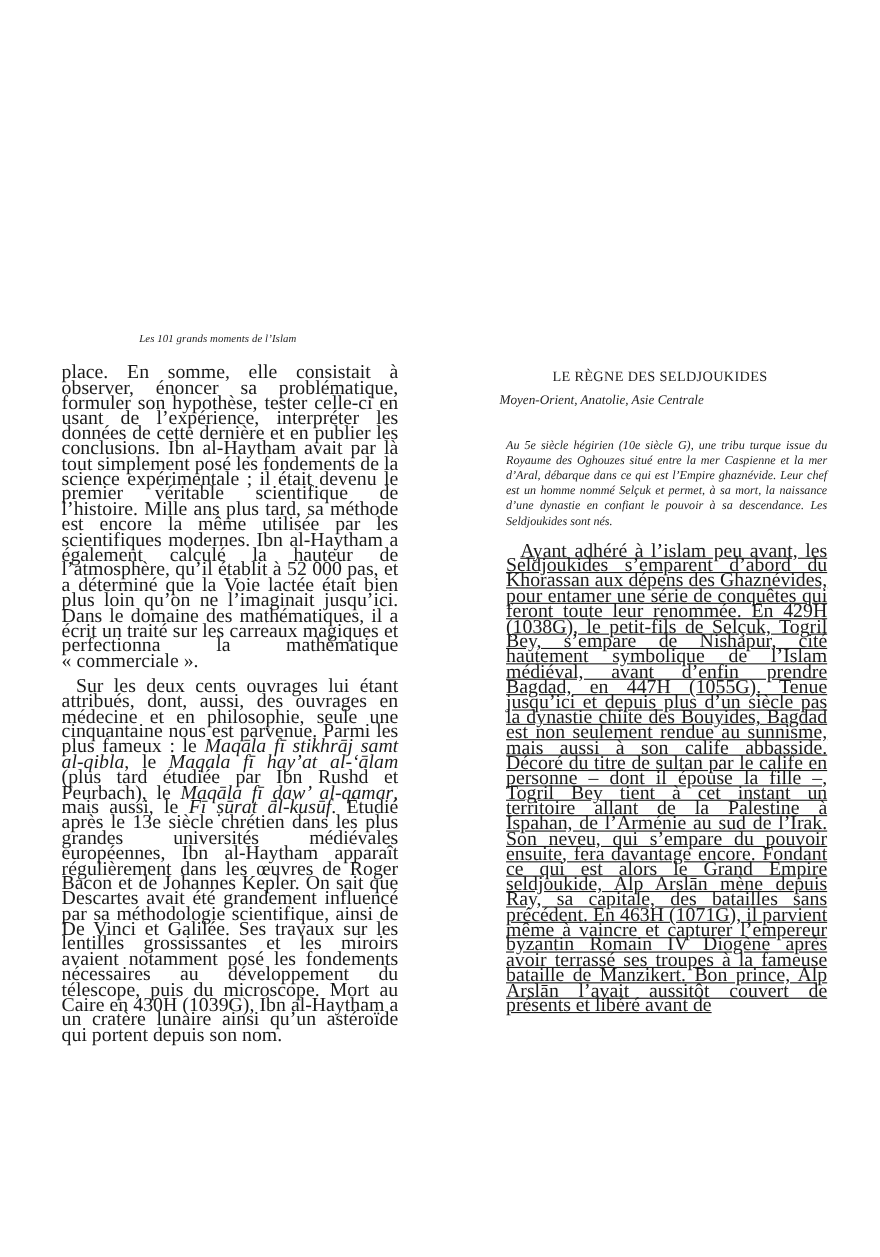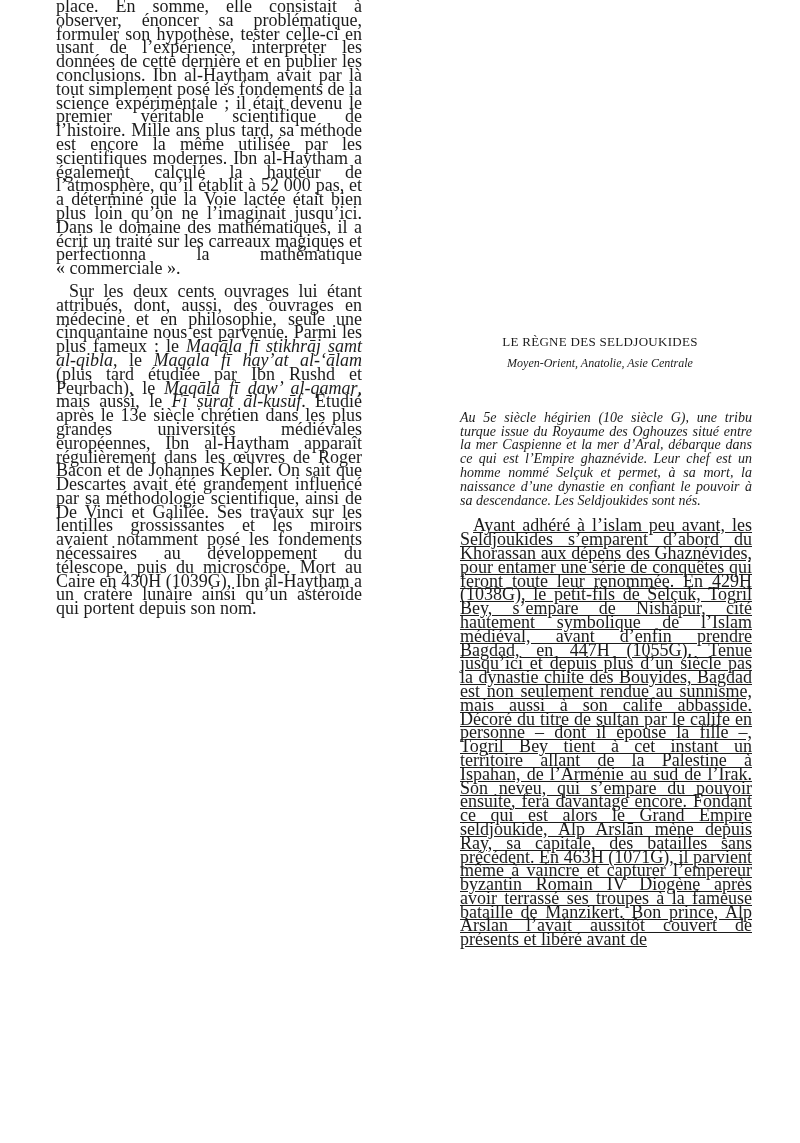--- a/index.html
+++ b/index.html
@@ -46,27 +46,27 @@
     text-align: center;
     transform: translateX(-6px);
     letter-spacing: 0.3px;
     white-space: nowrap;
   }
   .chapter-subtitle {
     margin-top: 8px;
     font-style: italic;
     font-size: 12px;
     line-height: 13.8px;
-    text-align: center;
+    text-align: left;
     transform: translateX(-6px);
   }
   .lead {
-    margin: 40px 0 0 0;
+    margin: 28px 0 0 0;
     font-style: italic;
-    font-size: 14px;
+    font-size: 11px;
     line-height: 13.8px;
     text-align: justify;
   }
   .body-start { margin-top: 12px; text-decoration: underline; }
 
   .folio {
     position: absolute;
     top: 821px;
     width: 100%;
     text-align: center;
@@ -75,20 +75,21 @@
   }
   .folio-left  { transform: translateX(-11px); }
   .folio-right { transform: translateX(-6px); }
 </style>
 </head>
 <body>
 
 <div class="canvas">
 
   <div class="page page-left">
+    <div class="running-header">Les 101 grands moments de l’Islam</div>
     <p class="para"><span>place. En somme, elle consistait à observer, énoncer sa problématique, formuler son hypothèse, tester celle-ci en usant de l’expérience, interpréter les données de cette dernière et en publier les conclusions. Ibn al-Haytham avait par là tout simplement posé les fondements de la science expérimentale&nbsp;; il était devenu le premier véritable scientifique de l’histoire. Mille ans plus tard, sa méthode est encore la même utilisée par les scientifiques modernes. Ibn al-Haytham a également calculé la hauteur de l’atmosphère, qu’il établit à 52&nbsp;000 pas, et a déterminé que la Voie lactée était bien plus loin qu’on ne l’imaginait jusqu’ici. Dans le domaine des mathématiques, il a écrit un traité sur les carreaux magiques et perfectionna la mathématique «&nbsp;commerciale&nbsp;».</span></p>
     <p class="para indent"><span>Sur les deux cents ouvrages lui étant attribués, dont, aussi, des ouvrages en médecine et en philosophie, seule une cinquantaine nous est parvenue. Parmi les plus fameux&nbsp;: le </span><em>Maqāla fī stikhrāj samt al-qibla</em><span>, le </span><em>Maqala fī hay’at al-‘ālam</em><span> (plus tard étudiée par Ibn Rushd et Peurbach), le </span><em>Maqāla fī ḍaw’ al-qamar</em><span>, mais aussi, le </span><em>Fī ṣūrat āl-kusūf</em><span>. Étudié après le 13e siècle chrétien dans les plus grandes universités médiévales européennes, Ibn al-Haytham apparaît régulièrement dans les œuvres de Roger Bacon et de Johannes Kepler. On sait que Descartes avait été grandement influencé par sa méthodologie scientifique, ainsi de De Vinci et Galilée. Ses travaux sur les lentilles grossissantes et les miroirs avaient notamment posé les fondements nécessaires au développement du télescope, puis du microscope. Mort au Caire en 430H (1039G), Ibn al-Haytham a un cratère lunaire ainsi qu’un astéroïde qui portent depuis son nom.</span></p>
   </div>
 
   <div class="page page-right">
     <h1 class="chapter-title">LE RÈGNE DES SELDJOUKIDES</h1>
     <div class="chapter-subtitle">
       <div>Moyen-Orient, Anatolie, Asie Centrale</div>
     </div>
     <p class="lead">Au 5e siècle hégirien (10e siècle G), une tribu turque issue du Royaume des Oghouzes situé entre la mer Caspienne et la mer d’Aral, débarque dans ce qui est l’Empire ghaznévide. Leur chef est un homme nommé Selçuk et permet, à sa mort, la naissance d’une dynastie en confiant le pouvoir à sa descendance. Les Seldjoukides sont nés.</p>

